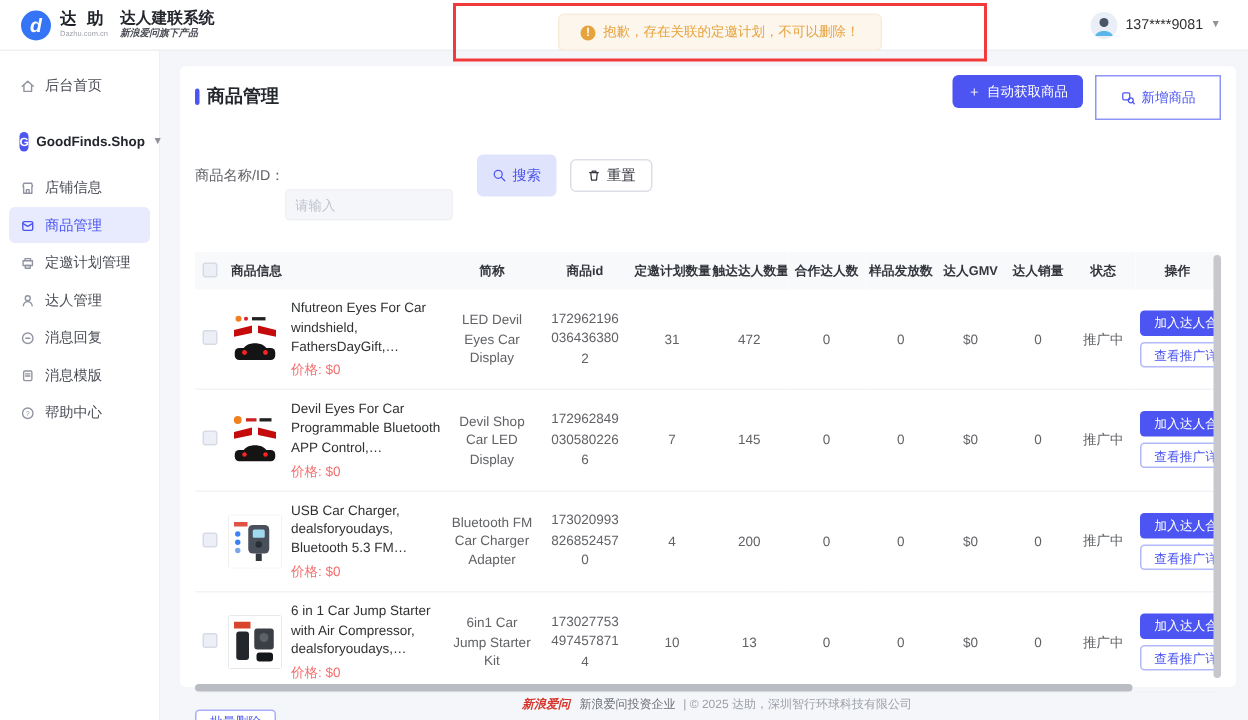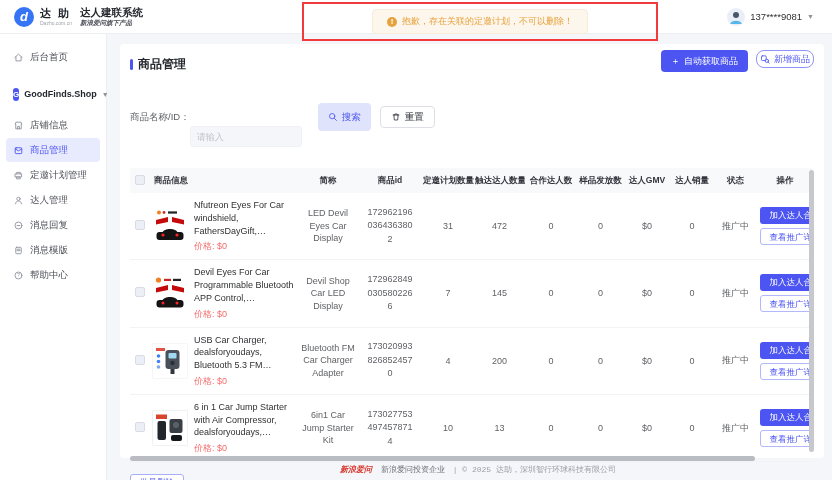--- a/index.html
+++ b/index.html
@@ -46,22 +46,22 @@
 
   
   .main { flex:1; padding:10px 8px 0 13px; position:relative; }
   .card { background:#fff; border-radius:4px; height:414px; padding:8px 10px 0; position:relative; }
   .page-title { display:flex; align-items:center; margin-top:4px; }
   .page-title .bar { width:3px; height:11px; background:#4c55f2; border-radius:2px; margin-right:5px; }
   .page-title .txt { font-size:12px; font-weight:700; color:#23262d; }
   .topbtns { position:absolute; top:6px; right:10px; display:flex; gap:8px; }
   .btn-auto { height:22px; background:#4c55f2; color:#fff; border:none; border-radius:4px; font-size:9px;
               padding:0 10px; display:flex; align-items:center; gap:4px; cursor:pointer; font-family:inherit; }
-  .btn-add { height:18px; background:#fff; color:#4c55f2; border:1px solid #8e95f7; border-radius:8px; font-size:9px;
-             padding:0 3px; display:flex; align-items:center; gap:4px; cursor:pointer; font-family:inherit; }
+  .btn-add { height:30px; background:#fff; color:#4c55f2; border:1px solid #8e95f7; border-radius:0; font-size:9px;
+             padding:0 16px; display:flex; align-items:center; gap:4px; cursor:pointer; font-family:inherit; }
 
   .search-row { display:flex; align-items:center; margin-top:14px; }
   .search-row .lbl { font-size:9.5px; color:#606266; }
   .inp { width:112px; height:21px; background:#f5f6fa; border:1px solid #f0f1f5; border-radius:3px;
          font-size:9px; padding:0 6px; color:#303133; outline:none; font-family:inherit;margin-top:39px; }
   .inp::placeholder { color:#c0c4cc; }
   .btn-search { margin-left:16px; height:28px; background:#dfe3fc; color:#4c55f2; border:none; border-radius:4px;
                 font-size:9.5px; padding:0 10px; display:flex; align-items:center; gap:4px; cursor:pointer; font-family:inherit; }
   .btn-reset { margin-left:9px; height:22px; background:#fff; color:#33363d; border:1px solid #dcdfe6; border-radius:4px;
                font-size:9.5px; padding:0 10px; display:flex; align-items:center; gap:4px; cursor:pointer; font-family:inherit; }
@@ -109,21 +109,21 @@
   .pbtn { width:17px; height:17px; border-radius:3px; background:#f3f4f8; display:flex; align-items:center;
           justify-content:center; font-size:9px; color:#909399; cursor:pointer; }
   .pbtn.page { color:#606266; }
   .pbtn.page.active { background:#dfe3fd; color:#4c55f2; font-weight:700; }
   .pgroup { display:flex; gap:9px; margin-left:10px; }
   .jump { display:flex; align-items:center; gap:5px; margin-left:12px; }
   .jump input { width:23px; height:17px; background:#f3f4f8; border:none; border-radius:3px; text-align:center;
                 font-size:9px; color:#606266; outline:none; font-family:inherit; }
 
   
-  .footer { position:absolute; left:17px; right:0; bottom:5px; text-align:center; font-size:8px; color:#9ca0a8;font-family:Liberation Mono, monospace; }
+  .footer { position:absolute; left:17px; right:0; bottom:5px; text-align:center; font-size:8px; color:#9ca0a8; }
   .footer .flogo { color:#d6372e; font-weight:700; font-style:italic; margin-right:4px; }
   .footer .fcompany { color:#6b6f76; margin-right:3px; }
 </style>
 </head>
 <body>
 
 <header class="topbar">
   <div class="brand">
     <div class="logo-circle">d</div>
     <div class="brand-zh">

